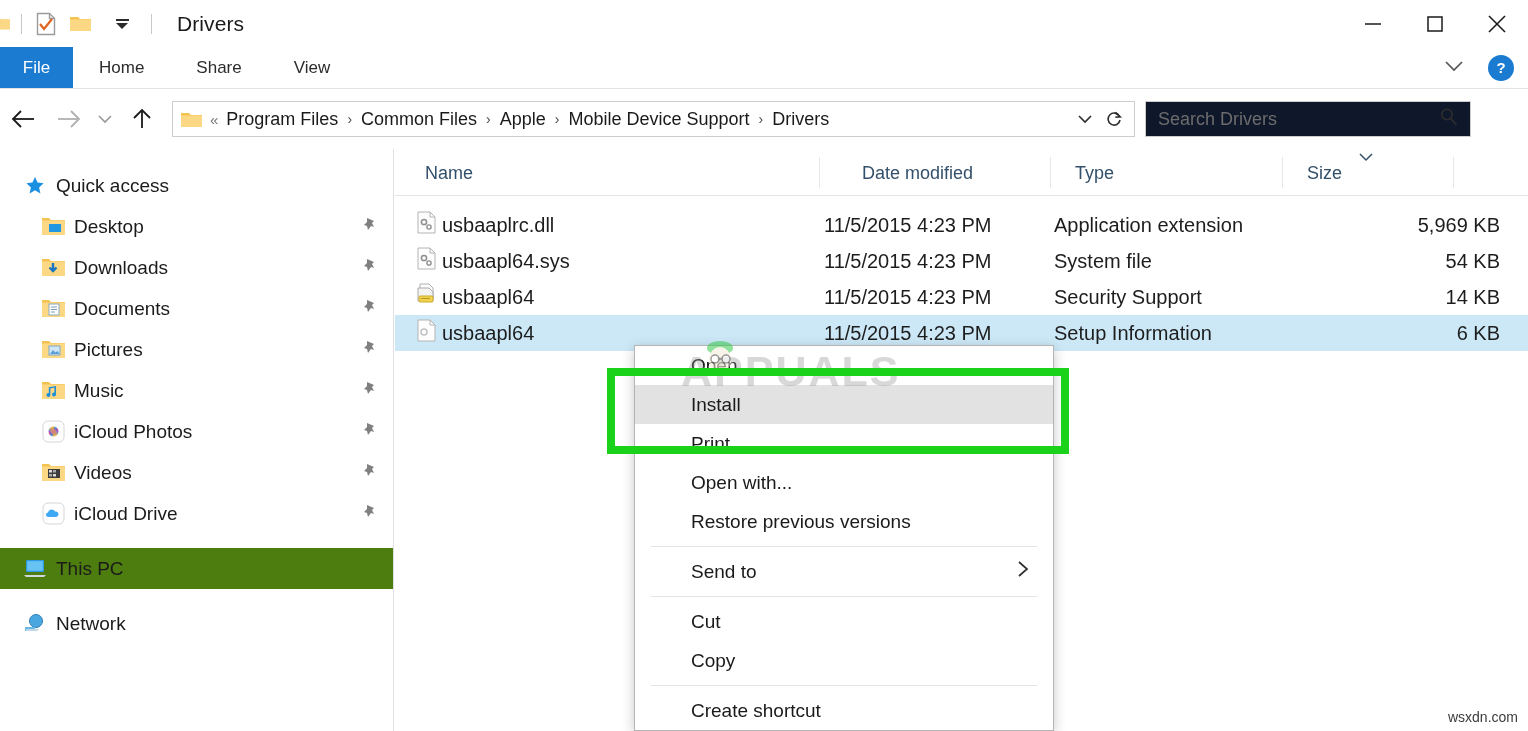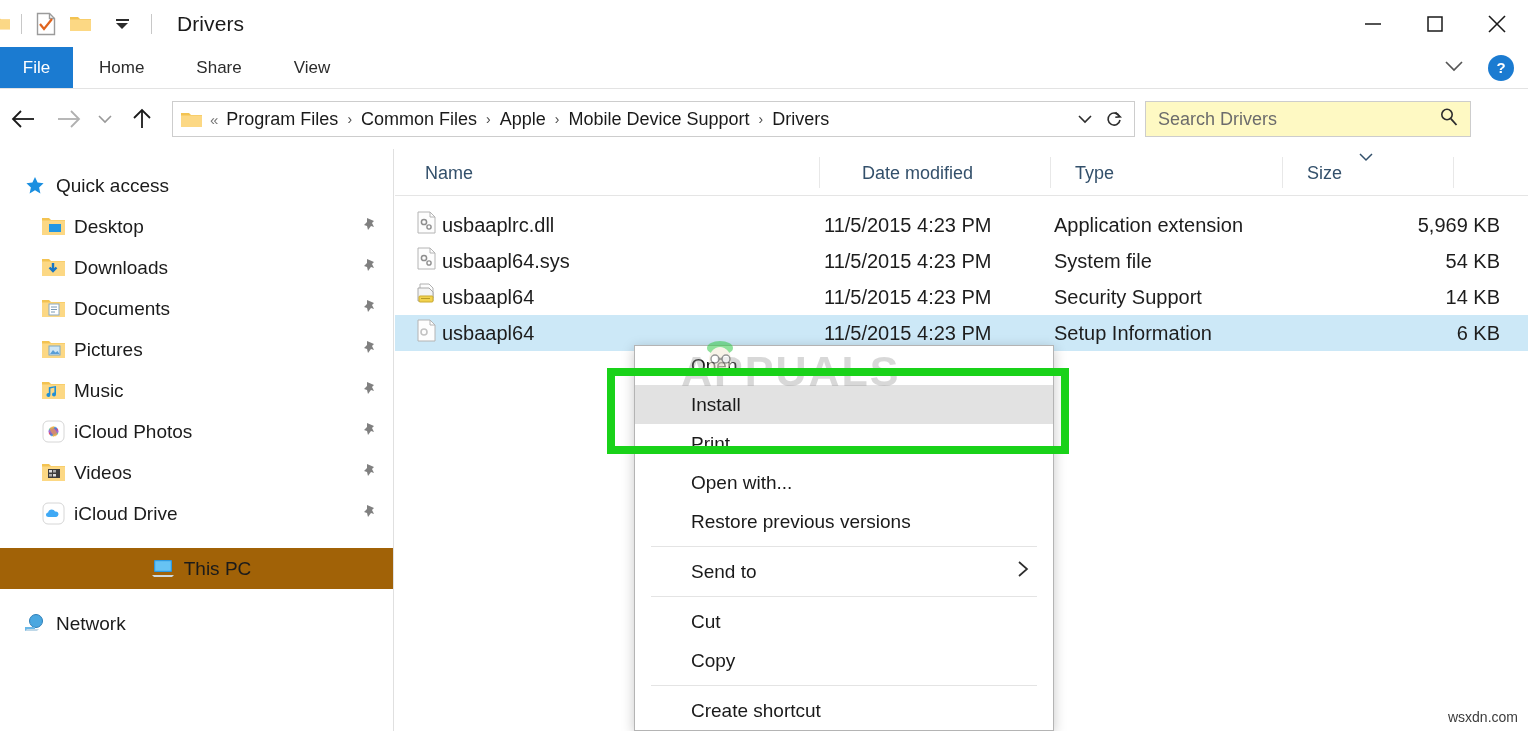--- a/index.html
+++ b/index.html
@@ -74,37 +74,37 @@
   .crumb-folder { margin-right:6px; display:flex; align-items:center; }
   .crumb-chev-lead { color:#767676; font-size:15px; margin:0 6px 0 2px; }
   .crumb { font-size:18px; color:#1a1a1a; padding:0 2px; white-space:nowrap; }
   .crumb-sep {
     color:#4a4a4a; font-size:14px; margin:0 7px; display:flex; align-items:center;
   }
   .crumb-tail { margin-left:auto; display:flex; align-items:center; gap:2px; }
   .crumb-drop { width:26px;height:30px;display:flex;align-items:center;justify-content:center; }
   .crumb-refresh { width:28px;height:30px;display:flex;align-items:center;justify-content:center; }
   .searchbox {
-    margin-left:10px; height:36px; width:326px; border:1px solid #cdcdcd; background:#fef9c3;
+    margin-left:10px; height:36px; width:326px; border:1px solid #cdcdcd; background:#0f172a;
     display:flex; align-items:center; padding:0 10px 0 12px;
   }
   .searchbox .ph { font-size:18px; color:#6c6c6c; flex:1; }
 
   
   .body-area { position:absolute; left:0; top:149px; width:1372px; height:582px; background:#fff; }
   .sidebar {
     position:absolute; left:0; top:0; width:394px; height:582px; background:#ffffff;
     border-right:1px solid #e0e0e0;
   }
   .nav-row {
     height:41px; display:flex; align-items:center; position:relative; padding-right:14px;
   }
   .nav-row.root { padding-left:22px; }
   .nav-row.child { padding-left:40px; }
-  .nav-row.selected { background:#a16207;justify-content:center; }
+  .nav-row.selected { background:#4d7c0f; }
   .nav-ico { width:26px; display:flex; align-items:center; justify-content:center; margin-right:8px; }
   .nav-label { font-size:19px; color:#1b1b1b; white-space:nowrap; }
   .pin { margin-left:auto; opacity:.85; }
 
   
   .content { position:absolute; left:395px; top:0; width:1133px; height:582px; background:#fff; }
   .col-head {
     height:47px; display:flex; align-items:center; position:relative;
     border-bottom:1px solid #e5e5e5; color:#2a4a66;
   }

